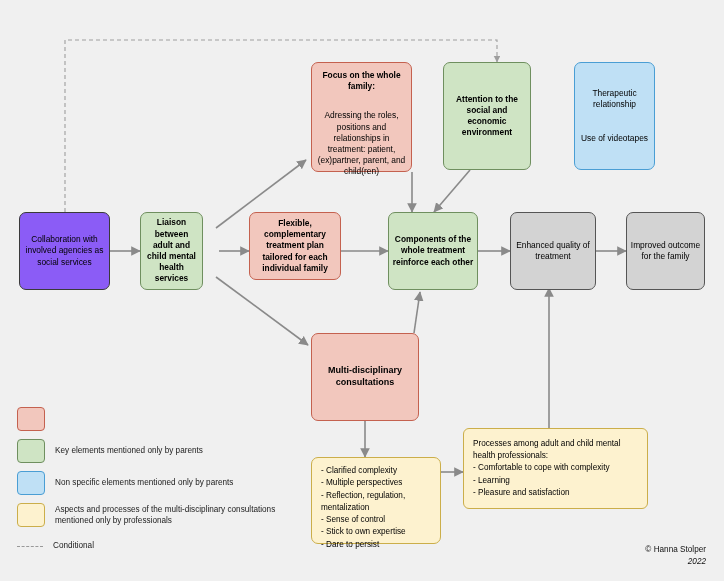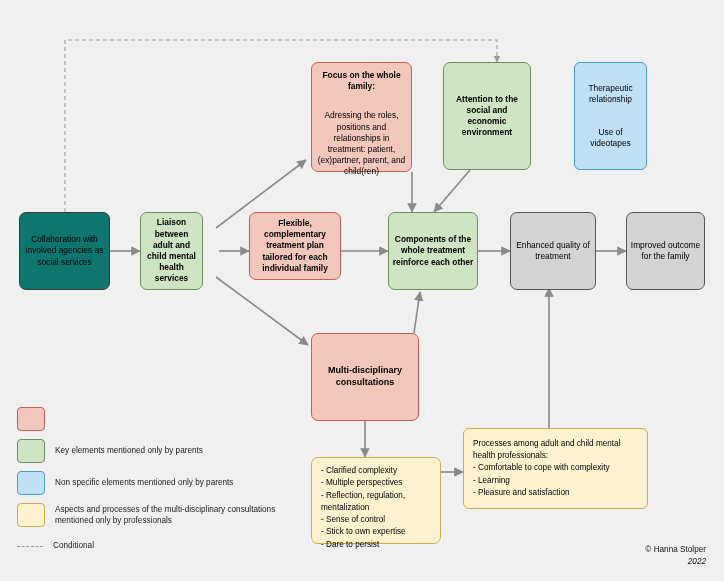--- a/index.html
+++ b/index.html
@@ -35,21 +35,21 @@
     line-height: 1.33;
     color: #000;
     padding: 3px;
     gap: 16px;
   }
   .node.bold { font-weight: bold; }
   .node.left {
     justify-content: flex-start;
     text-align: left;
   }
-  .n-white { background: #0f766e; border-color: #3a3a3a; justify-content: flex-end; }
+  .n-white { background: #8b5cf6; border-color: #3a3a3a; justify-content: flex-end; }
   .n-green { background: #cfe4c4; border-color: #6f8f5f; }
   .n-red   { background: #f2c7bd; border-color: #c4614f; }
   .n-blue  { background: #bfe0f5; border-color: #4a9ed4; }
   .n-grey  { background: #d3d3d3; border-color: #555555; }
   .n-yellow{ background: #fdf2cf; border-color: #cbae4a; }
 
   .node .txt { display: block; width: 100%; }
 
   
   #legend {
@@ -173,21 +173,21 @@
 
   <div class="node n-red" style="left:311px; top:62px; width:101px; height:110px; flex-direction:column; justify-content:flex-start; padding-top:7px;">
     <span class="txt title-line">Focus on the whole family:</span>
     <span class="txt" style="margin-top:2px;">Adressing the roles, positions and relationships in treatment: patient, (ex)partner, parent, and child(ren)</span>
   </div>
 
   <div class="node n-green bold" style="left:443px; top:62px; width:88px; height:108px;">
     <span class="txt">Attention to the social and economic environment</span>
   </div>
 
-  <div class="node n-blue" style="left:574px; top:62px; width:73px; height:108px; flex-direction:column;border-radius:6px;">
+  <div class="node n-blue" style="left:574px; top:62px; width:81px; height:108px; flex-direction:column;">
     <span class="txt">Therapeutic relationship</span>
     <span class="txt" style="margin-top:6px;">Use of videotapes</span>
   </div>
 
   <div class="node n-red bold" style="left:249px; top:212px; width:92px; height:68px;">
     <span class="txt">Flexible, complementary treatment plan tailored for each individual family</span>
   </div>
 
   <div class="node n-green bold" style="left:388px; top:212px; width:90px; height:78px;">
     <span class="txt">Components of the whole treatment reinforce each other</span>

